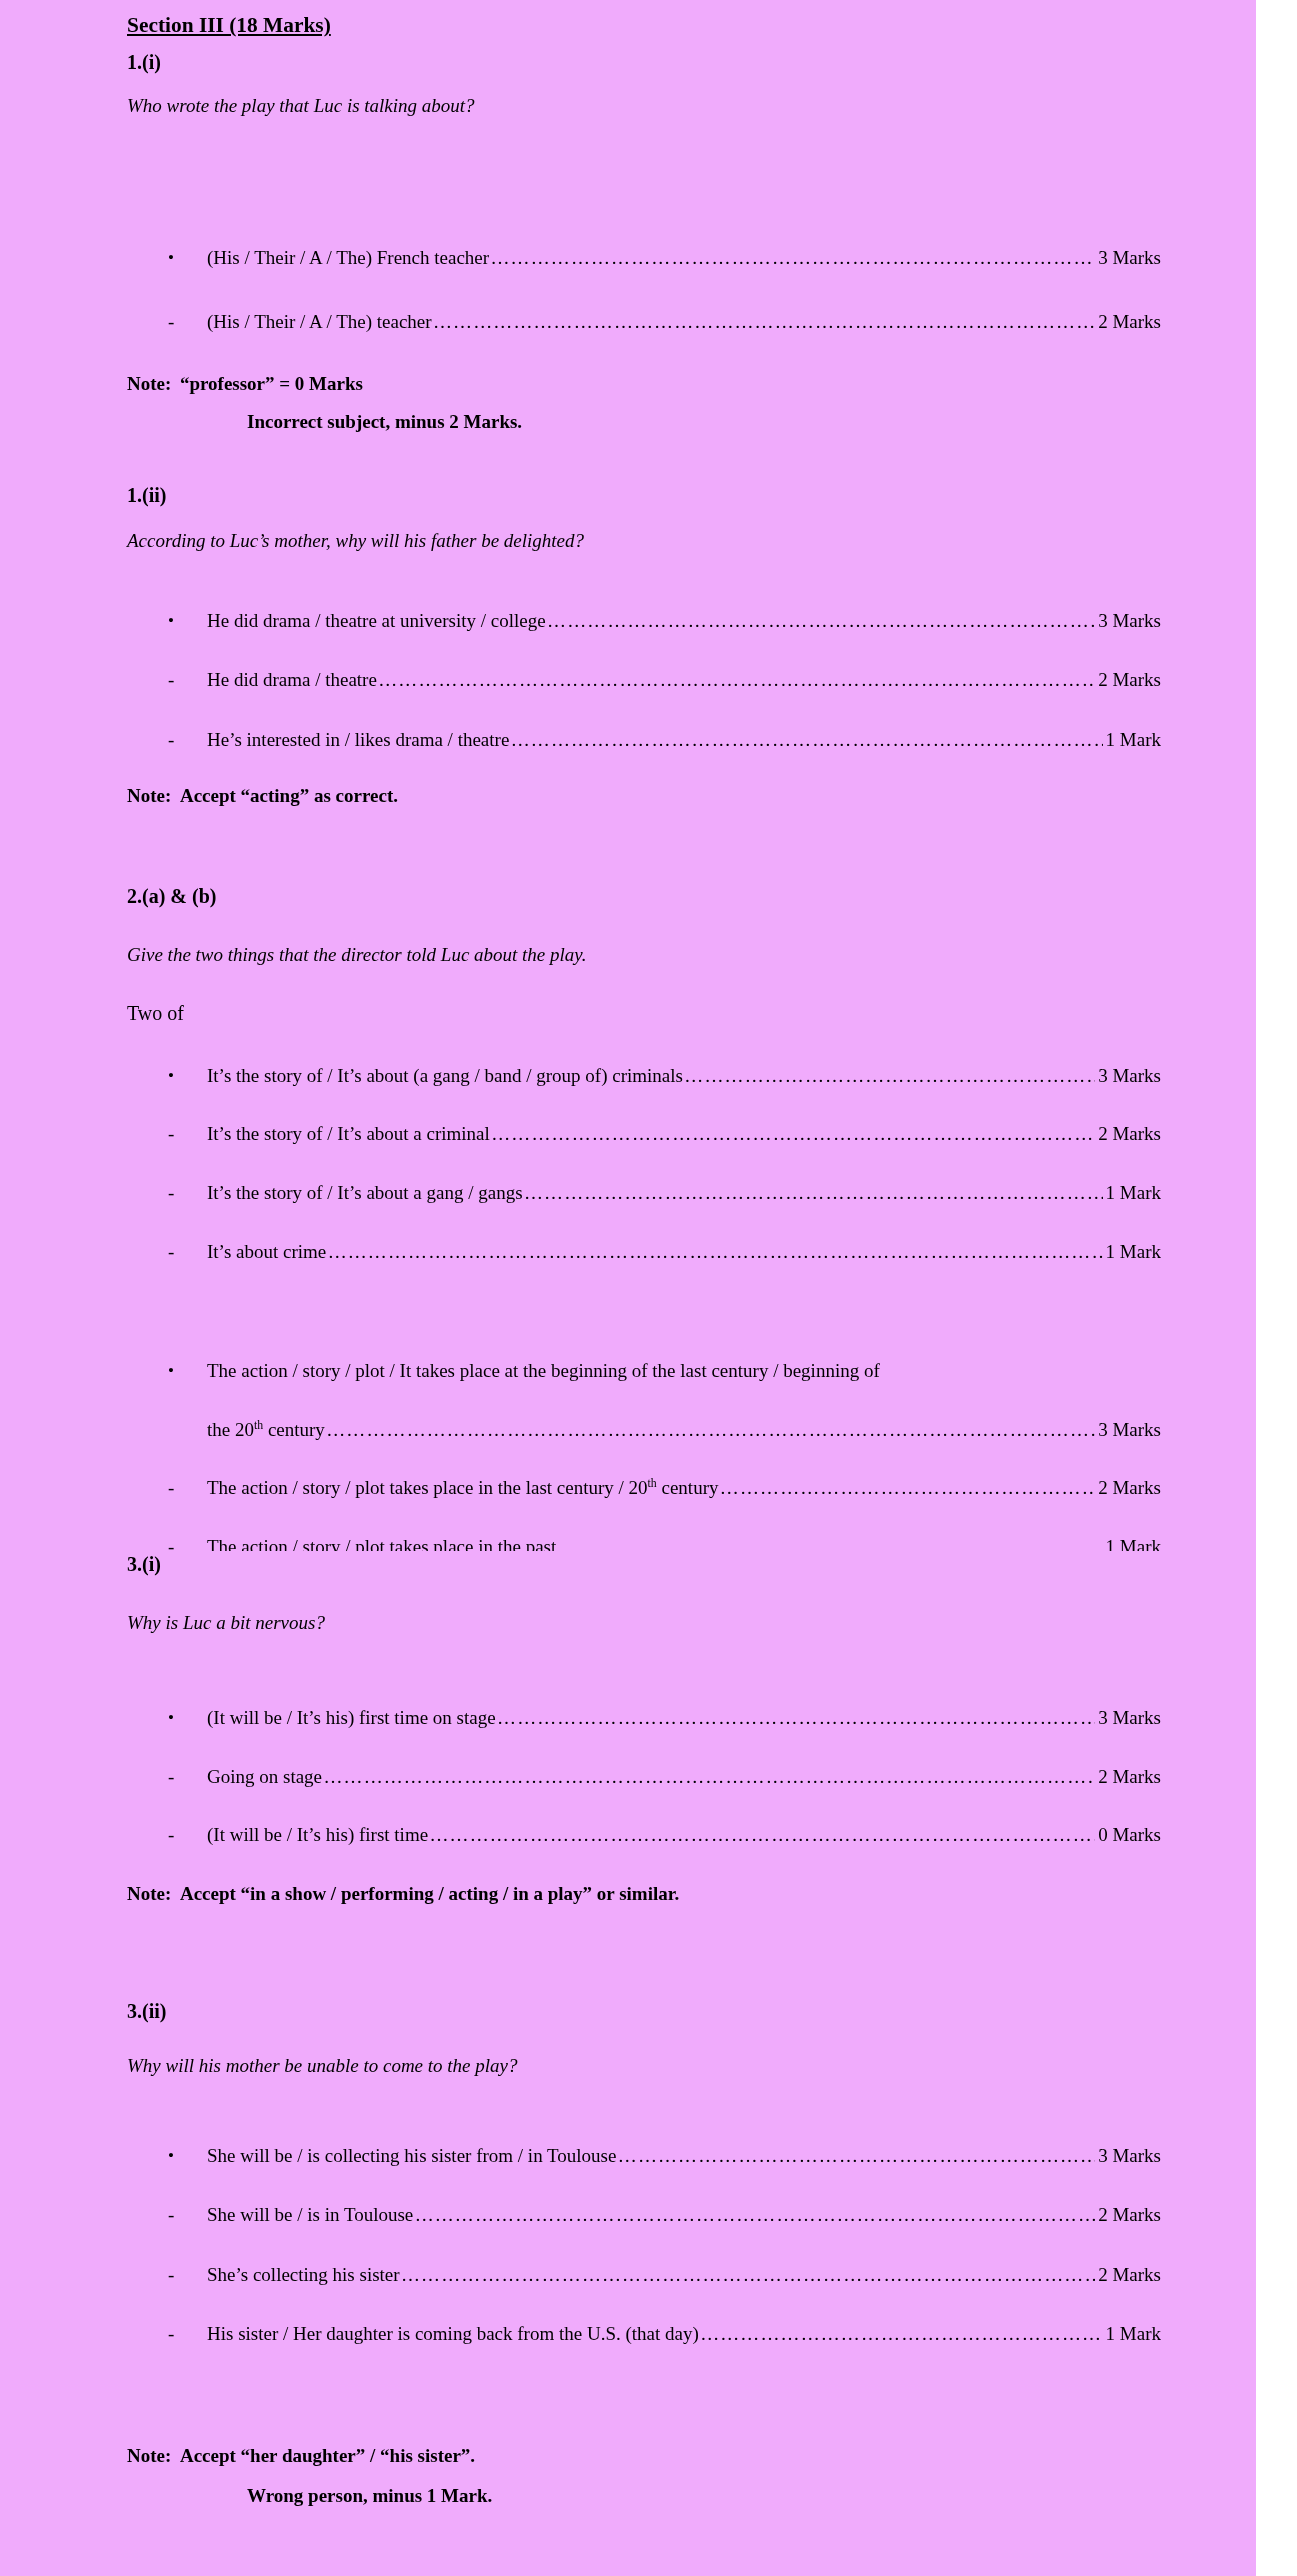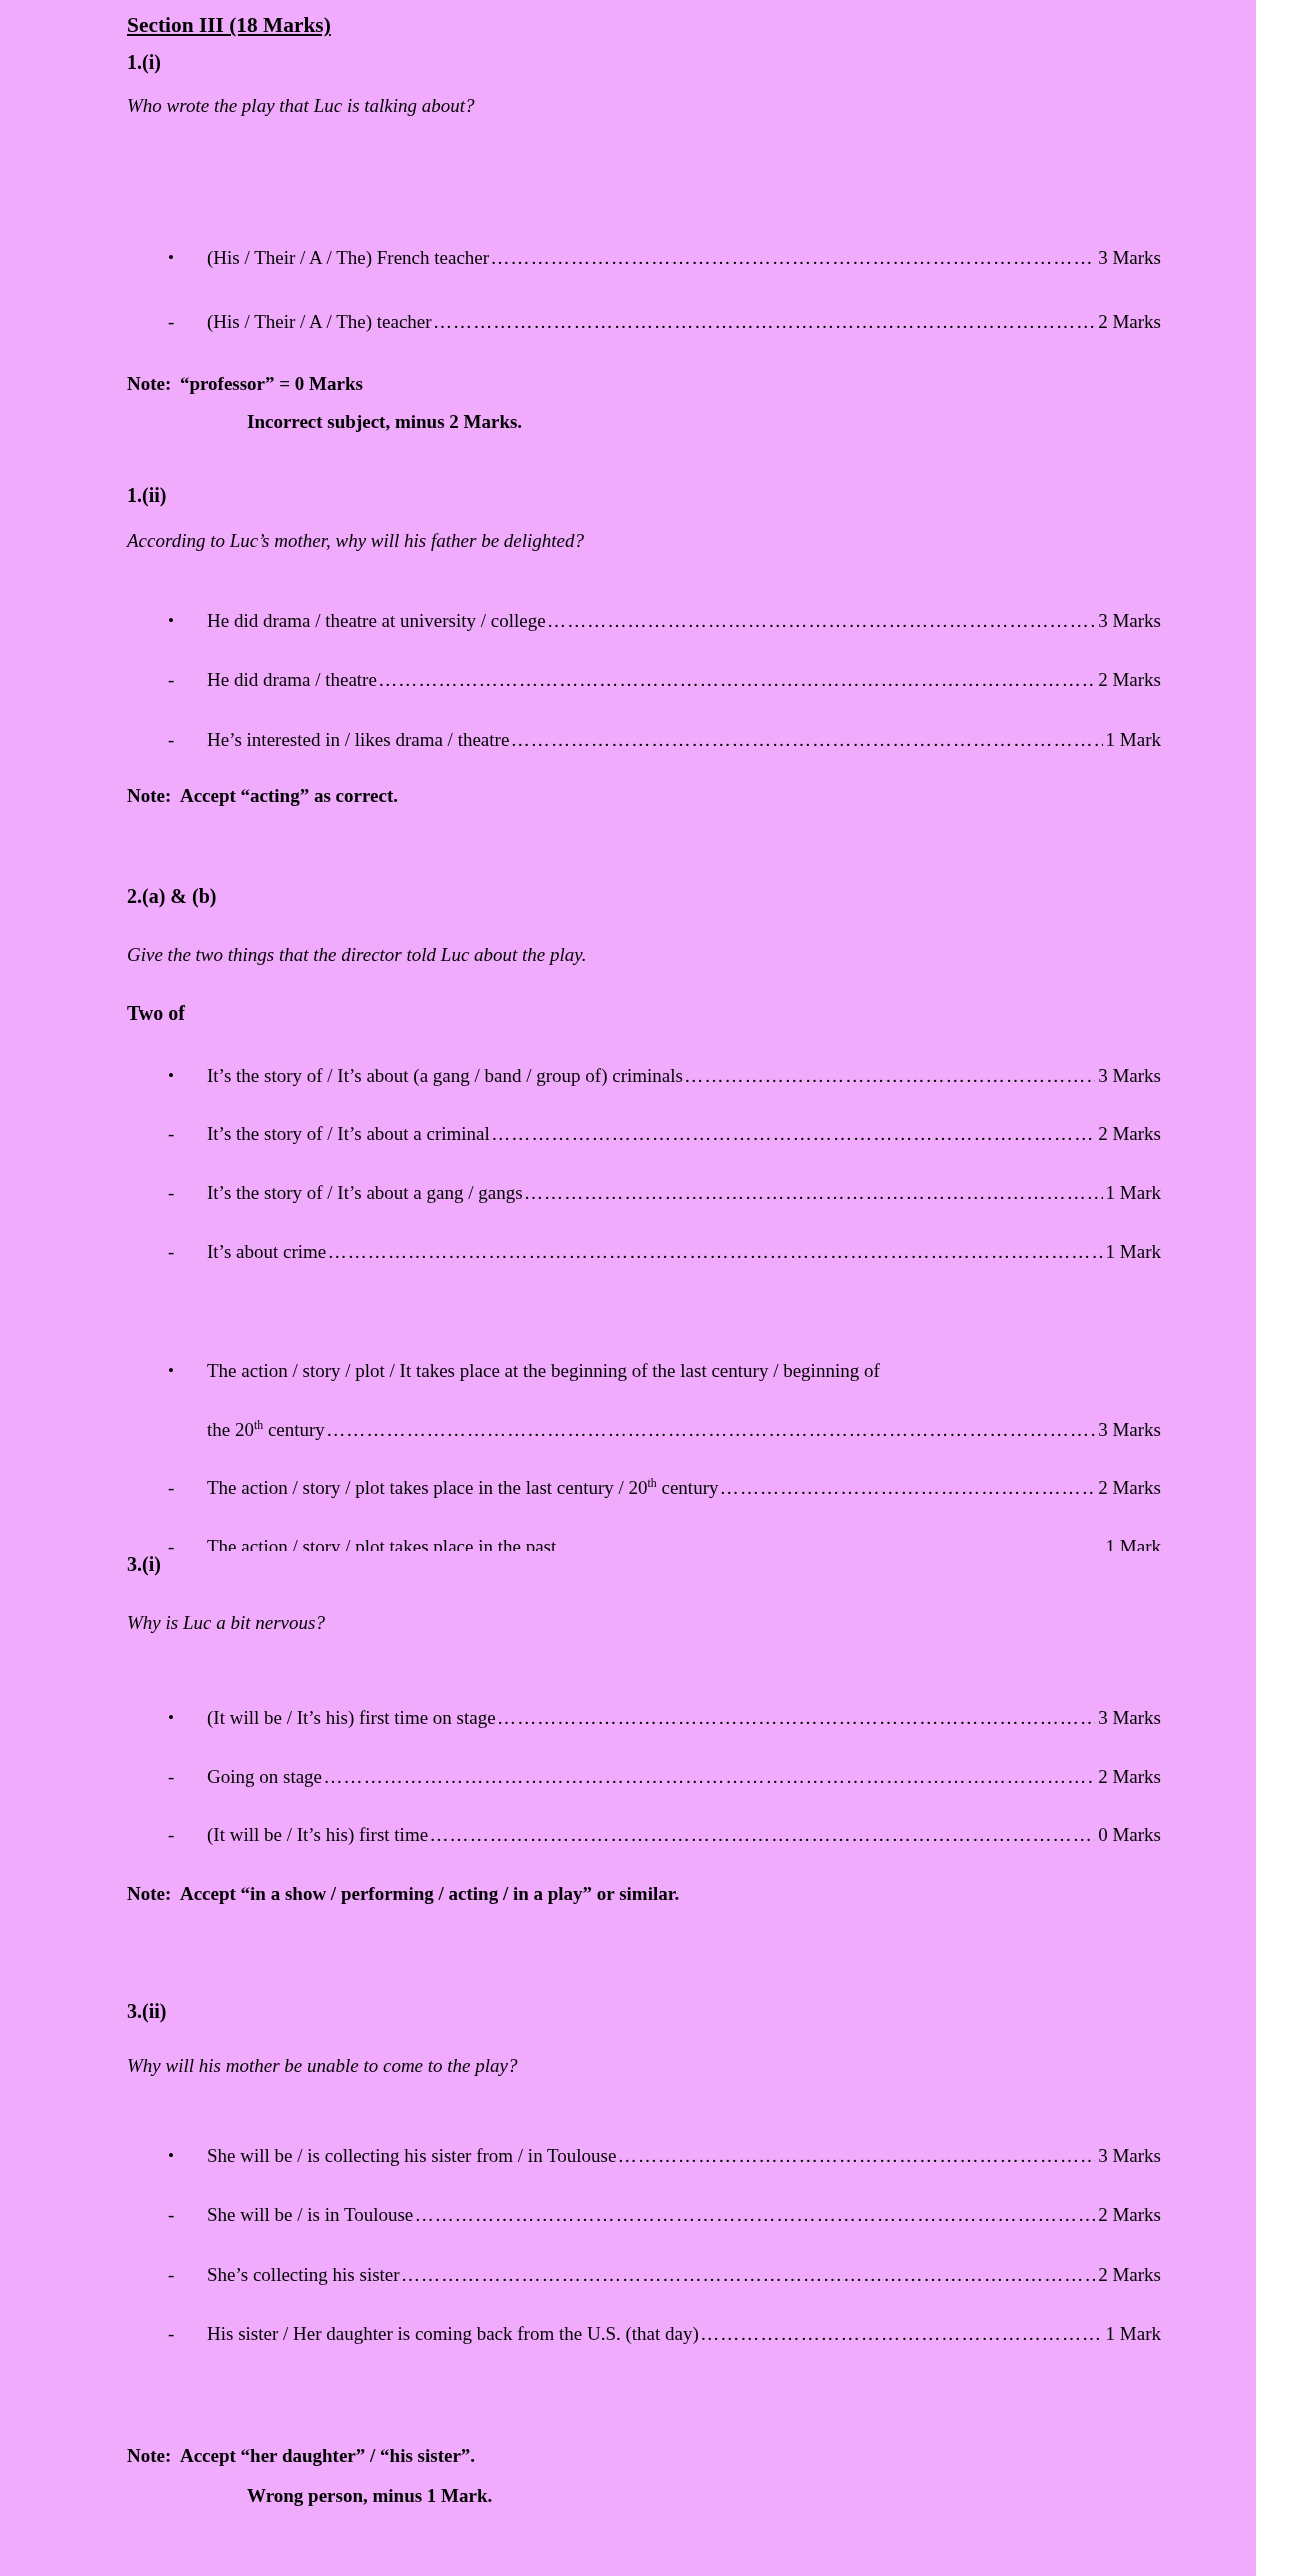--- a/index.html
+++ b/index.html
@@ -40,21 +40,21 @@
   .question{
     position:absolute;
     left:127px;
     font-style:italic;
     font-size:19px;
     white-space:nowrap;
   }
   .twoof{
     position:absolute;
     left:127px;
-    font-weight:bold;
+    font-weight:normal;
     font-size:20px;
     white-space:nowrap;
   }
   
   .ans{
     position:absolute;
     left:127px;
     width:1034px;
     height:24px;
     font-size:19px;

